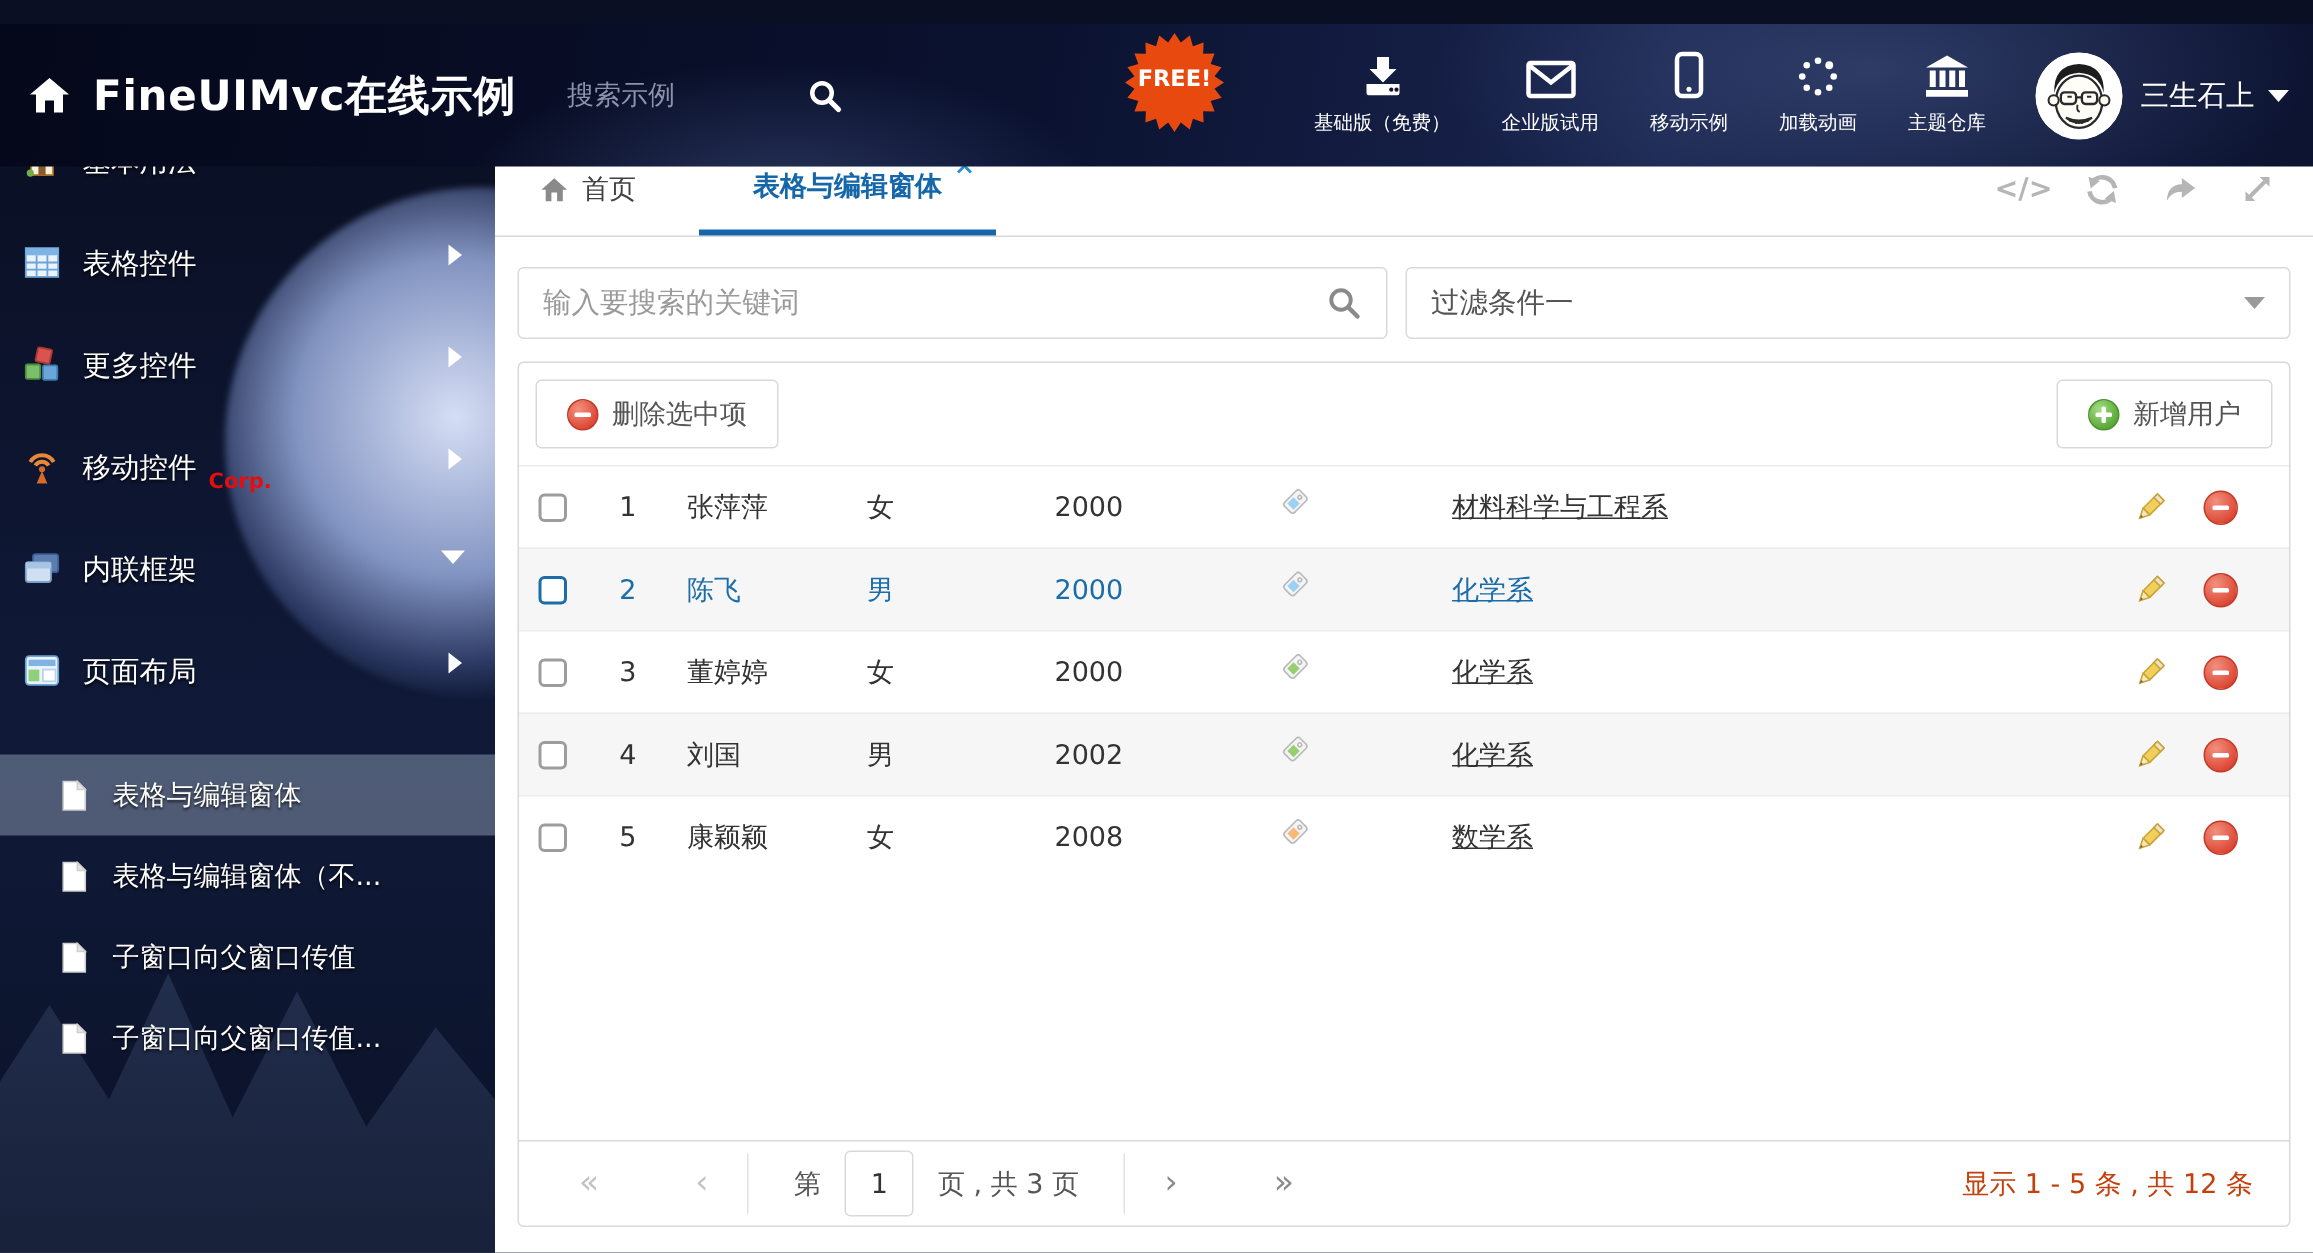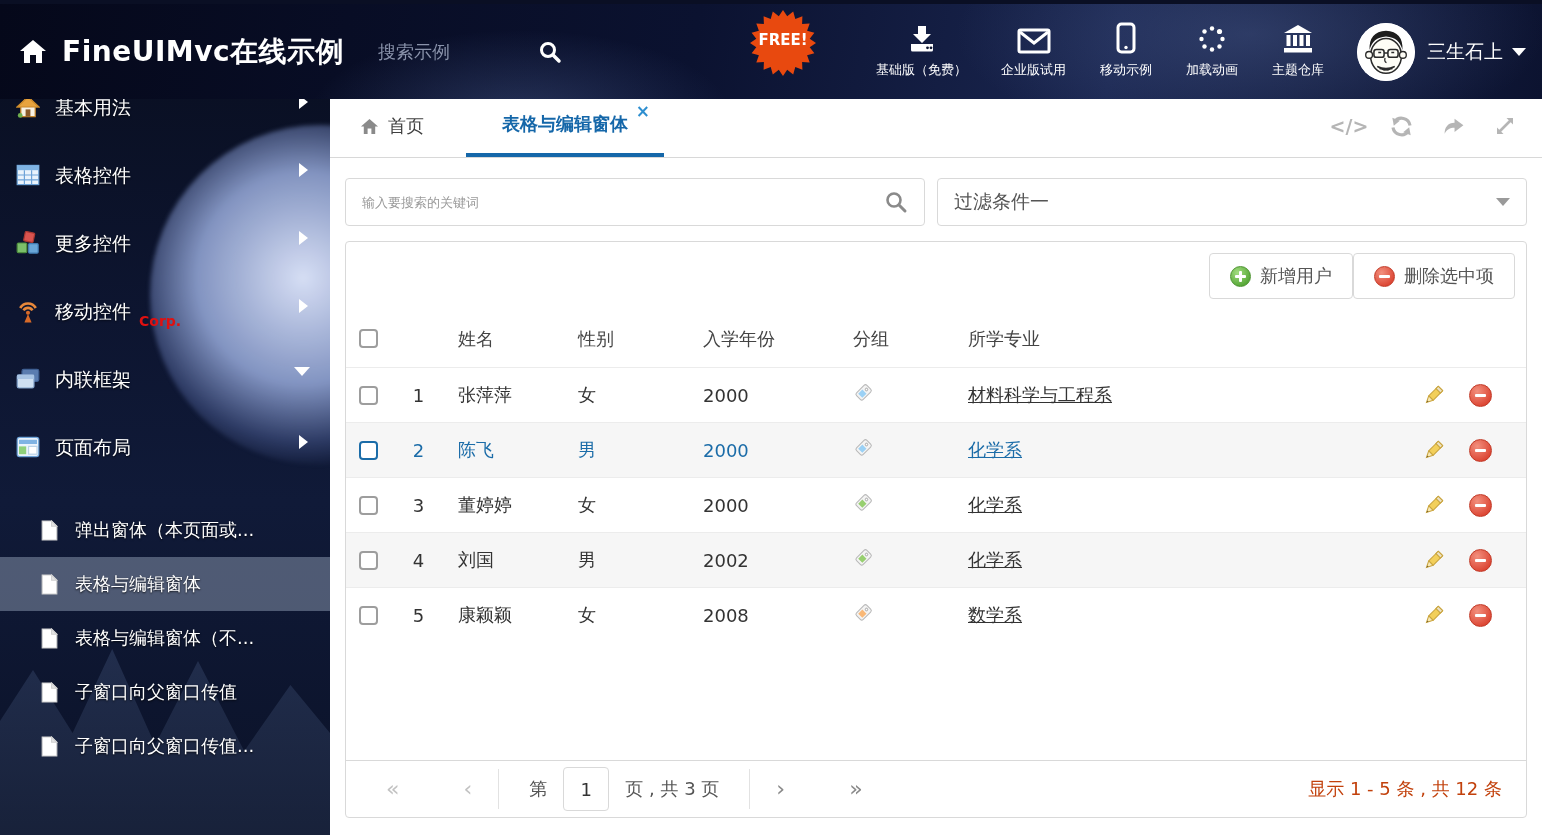--- a/index.html
+++ b/index.html
@@ -1,20 +1,20 @@
 <!DOCTYPE html>
 <html><head>
 <meta charset="utf-8">
 <style>
   * { margin:0; padding:0; box-sizing:border-box; }
   html,body { width:1542px; height:835px; overflow:hidden;
     font-family:"DejaVu Sans","Liberation Sans",sans-serif; background:#0a0f24; }
 
   
-  .header { position:absolute; left:0; top:4px; width:1542px; height:95px;
+  .header { position:absolute; left:0; top:16px; width:1542px; height:95px;
     background:
       radial-gradient(ellipse 420px 160px at 1250px 30px, rgba(90,110,160,.35), transparent 70%),
       radial-gradient(ellipse 300px 120px at 520px 110px, rgba(120,150,220,.25), transparent 70%),
       linear-gradient(100deg,#05081a 0%,#0b1230 45%,#1a2650 72%,#0c1330 100%);
     display:flex; align-items:center; color:#fff; z-index:5; }
   .hdr-home { margin-left:18px; width:30px; height:30px; cursor:pointer; }
   .hdr-title { margin-left:14px; font-size:28px; font-weight:bold; letter-spacing:.5px; white-space:nowrap; }
   .hdr-search { margin-left:34px; width:150px; background:transparent; border:none; outline:none;
     color:#9aa2b8; font-size:18px; font-family:inherit; }
   .hdr-search::placeholder { color:#8a93ab; }
@@ -71,21 +71,21 @@
     color:#1567a9; font-size:18px; font-weight:bold; border-bottom:4px solid #1567a9; cursor:pointer; }
   .tab-close { position:absolute; right:14px; top:8px; color:#2e8fd0; font-size:17px; font-weight:bold;
     line-height:1; cursor:pointer; }
   .tabbar-tools { margin-left:auto; display:flex; align-items:center; gap:26px; padding-right:24px; }
   .tool-ico { width:26px; height:26px; display:flex; align-items:center; justify-content:center;
     cursor:pointer; color:#b5b5b5; font-weight:bold; font-size:19px; }
 
   .search-row { margin:20px 15px 0 15px; display:flex; gap:12px; }
   .grid-search { flex:0 0 580px; height:48px; border:1px solid #d9d9d9; border-radius:4px;
     display:flex; align-items:center; padding:0 16px; }
-  .grid-search input { flex:1; border:none; outline:none; font-size:13px; color:#555;
+  .grid-search input { flex:1; border:none; outline:none; font-size:19px; color:#555;
     font-family:inherit; }
   .grid-search input::placeholder { color:#9a9a9a; }
   .filter-select { flex:1; height:48px; border:1px solid #d9d9d9; border-radius:4px;
     display:flex; align-items:center; padding:0 16px; font-size:19px; color:#555; cursor:pointer; }
   .filter-select .fs-spacer { flex:1; }
   .caret-down-g { width:0; height:0; border-left:7px solid transparent; border-right:7px solid transparent;
     border-top:8px solid #9a9a9a; }
 
   .grid-panel { margin:15px 15px 0 15px; height:577px; border:1px solid #d9d9d9; border-radius:4px;
     display:flex; flex-direction:column; overflow:hidden; }
@@ -322,29 +322,20 @@
             <rect x="2.5" y="4" width="15" height="3.5" fill="#7fb3e3"></rect>
             <rect x="2.5" y="9.5" width="6" height="6.5" fill="#8fd07a"></rect>
             <rect x="10.5" y="9.5" width="7" height="6.5" fill="#fff" stroke="#bcd4e8"></rect>
           </svg>
       </span>
       <span class="mi-lbl">页面布局</span>
       <span class="mi-spacer"></span>
         <span class="chev-right"></span>
     </div>
 
-    <div class="submenu-item">
-      <span class="smi-ico">
-        <svg viewBox="0 0 18 20" width="19" height="21">
-            <path d="M2 1 H11 L16 6 V19 H2 Z" fill="#fff" stroke="#cfcfcf"></path>
-            <path d="M11 1 V6 H16 Z" fill="#e6e6e6" stroke="#cfcfcf"></path>
-          </svg>
-      </span>
-      <span class="smi-lbl">弹出窗体（本页面或...</span>
-    </div>
     <div class="submenu-item selected">
       <span class="smi-ico">
         <svg viewBox="0 0 18 20" width="19" height="21">
             <path d="M2 1 H11 L16 6 V19 H2 Z" fill="#fff" stroke="#cfcfcf"></path>
             <path d="M11 1 V6 H16 Z" fill="#e6e6e6" stroke="#cfcfcf"></path>
           </svg>
       </span>
       <span class="smi-lbl">表格与编辑窗体</span>
     </div>
     <div class="submenu-item">
@@ -425,42 +416,30 @@
     </div>
     <div class="filter-select">
       <span>过滤条件一</span>
       <span class="fs-spacer"></span>
       <span class="caret-down-g"></span>
     </div>
   </div>
 
   <div class="grid-panel">
     <div class="gp-toolbar">
+      <button class="btn">
+        <span class="circle-ico ico-minus"></span>
+        <span>删除选中项</span>
+      </button>
       <button class="btn btn-add">
         <span class="circle-ico ico-plus"></span>
         <span>新增用户</span>
       </button>
-      <button class="btn">
-        <span class="circle-ico ico-minus"></span>
-        <span>删除选中项</span>
-      </button>
-    </div>
-
-    <div class="trow thead">
-      <div class="cell-cb">
-          <span class="checkbox"></span>
-        </div>
-      <div></div>
-      <div class="cell-pad">姓名</div>
-      <div class="cell-pad">性别</div>
-      <div class="cell-pad">入学年份</div>
-      <div class="cell-pad">分组</div>
-      <div class="cell-pad">所学专业</div>
-      <div></div>
-    </div>
+    </div>
+
 
     <div class="trow">
       <div class="cell-cb">
           <span class="checkbox"></span>
         </div>
       <div class="cell-num">1</div>
       <div class="cell-pad">张萍萍</div>
       <div class="cell-pad">女</div>
       <div class="cell-pad">2000</div>
       <div class="cell-tag">

